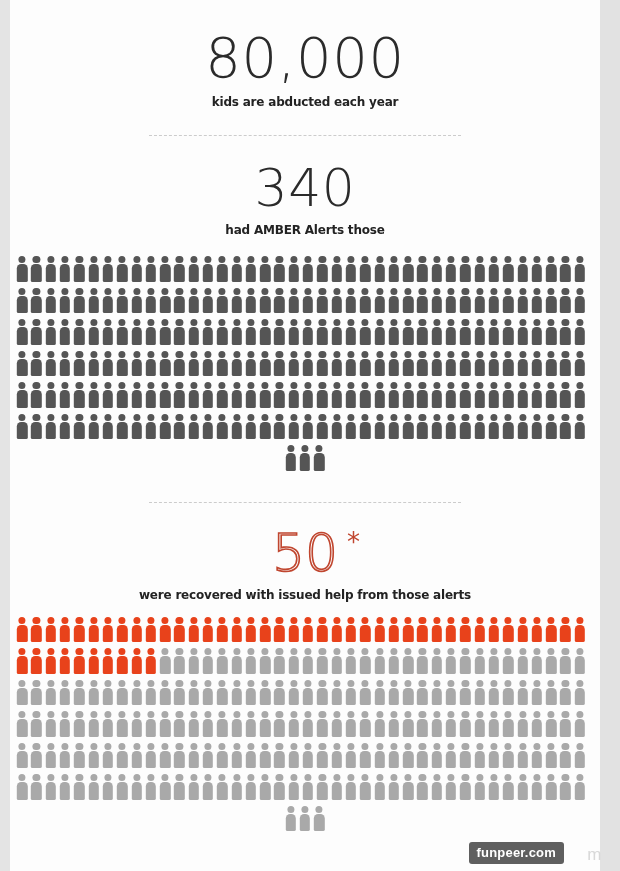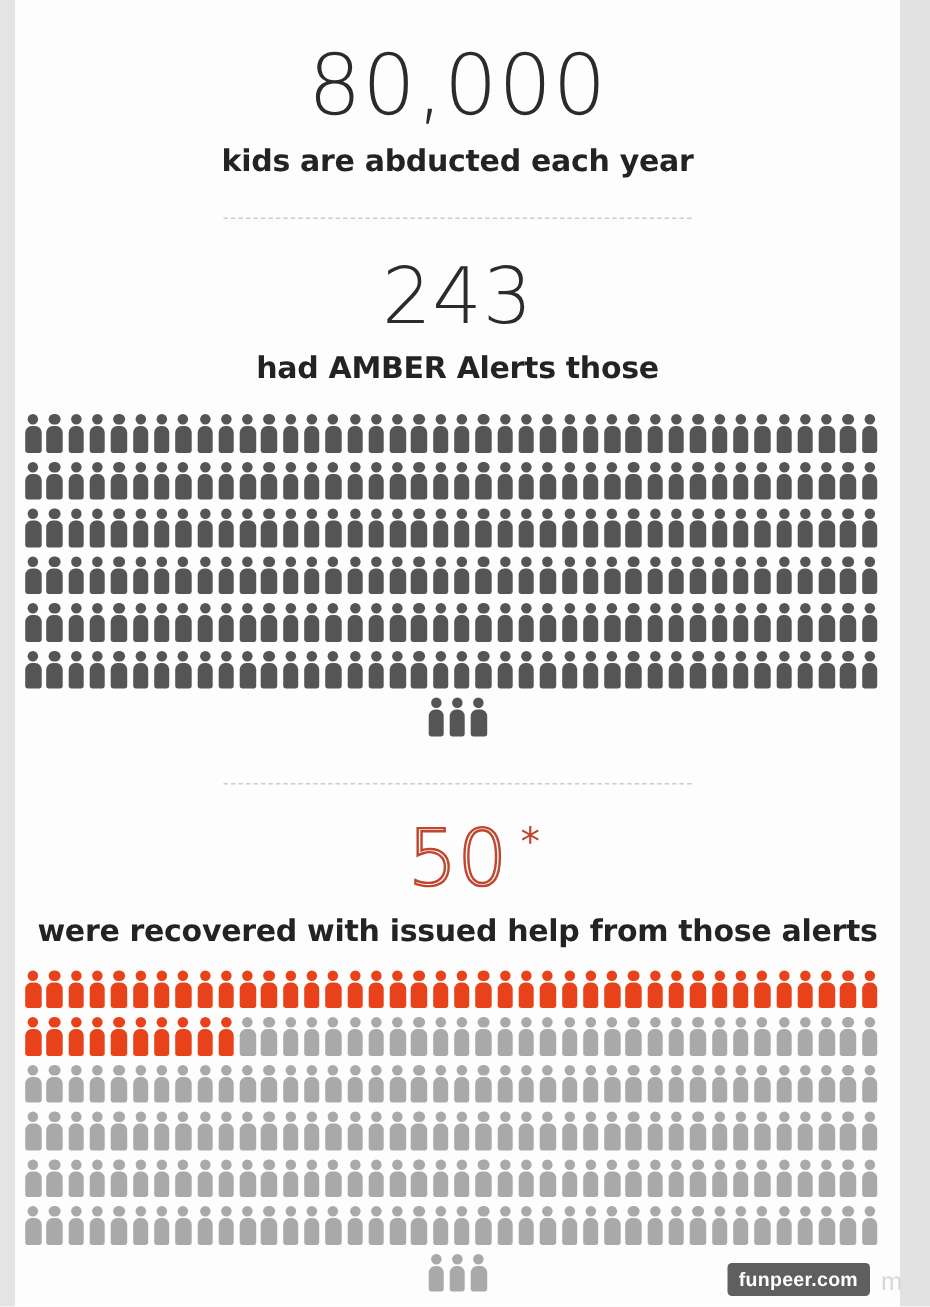--- a/index.html
+++ b/index.html
@@ -52,21 +52,21 @@
   .bignum.n1 {
     font-size: 56px;
     padding-top: 16px;
     font-stretch: condensed;
   }
   .bignum.n2 { font-size: 52px; }
 
   .caption {
     font-family: "DejaVu Sans", sans-serif;
     font-weight: bold;
-    font-size: 20px;
+    font-size: 12px;
     letter-spacing: -0.2px;
     color: #232323;
     margin-top: 9px;
   }
 
   .divider {
     height: 1px;
     width: 312px;
     margin: 0 auto;
     border-top: 1px dashed #cccccc;
@@ -145,21 +145,21 @@
     right: 18px;
     bottom: 6px;
     font-family: "Liberation Sans", sans-serif;
     font-size: 17px;
     color: #d8d8d8;
     letter-spacing: 0.5px;
     z-index: 6;
   }
   .wm-badge {
     position: absolute;
-    right: 40px;
+    right: 56px;
     bottom: 7px;
     background: #5f5f5f;
     color: #ffffff;
     font-family: "Liberation Sans", sans-serif;
     font-weight: bold;
     font-size: 13px;
     padding: 3px 8px 4px 8px;
     border-radius: 3px;
     letter-spacing: 0.2px;
     z-index: 7;
@@ -186,21 +186,21 @@
     <div class="block sec1">
       <div class="bignum n1">80,000</div>
       <div class="caption">kids are abducted each year</div>
     </div>
 
     <div class="sp-a"></div>
     <div class="divider"></div>
     <div class="sp-b"></div>
 
     <div class="block">
-      <div class="bignum n2">243</div>
+      <div class="bignum n2">340</div>
       <div class="caption">had AMBER Alerts those</div>
     </div>
 
     <div class="sp-c"></div>
 
     <div class="grid" id="grid-amber">
         <div class="grow">
           <div class="person dark">
             <div class="head"></div>
             <div class="body"></div>

